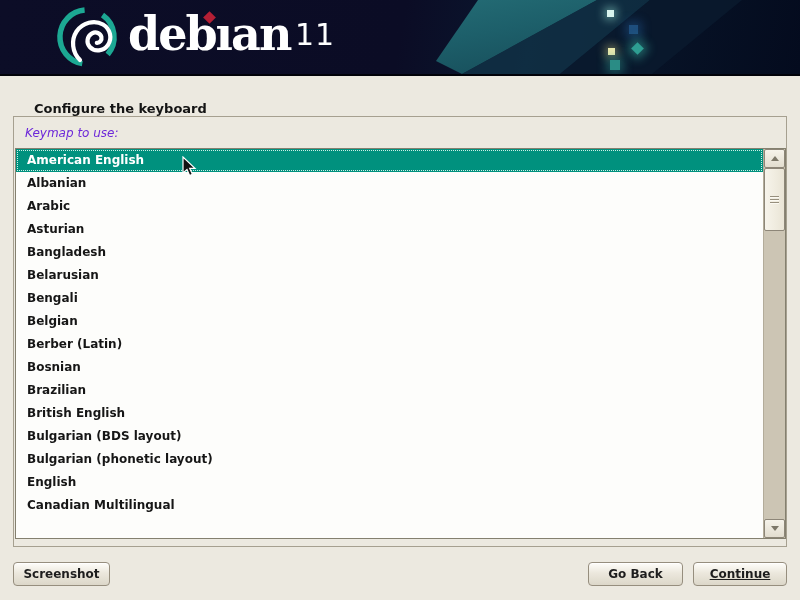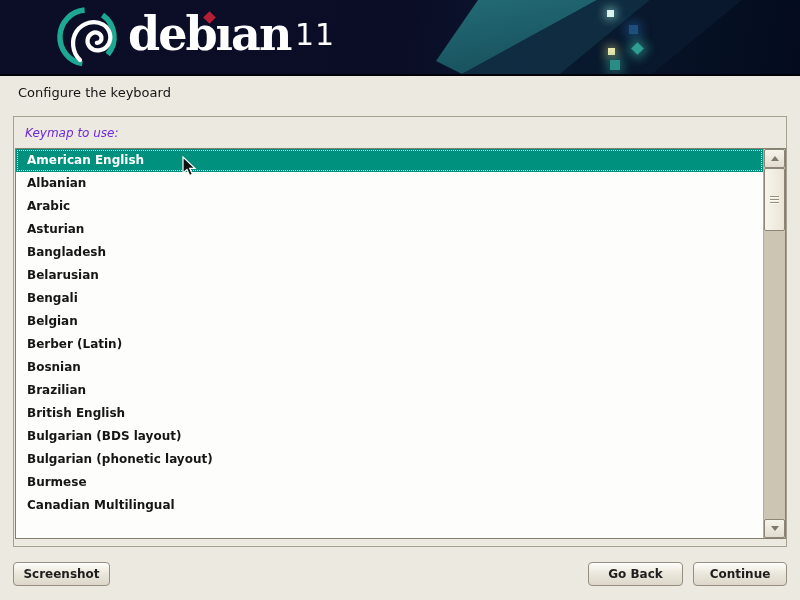--- a/index.html
+++ b/index.html
@@ -43,22 +43,22 @@
   .brand .diamond{
     position:absolute;left:77px;top:4px;width:9px;height:9px;
     background:#b41f35;transform:rotate(45deg);
   }
   .version{
     position:absolute;left:288px;top:20px;color:#ffffff;
     font-size:30px;line-height:30px;font-weight:400;letter-spacing:1px;padding-left:7px;
   }
   
   .page-title{
-    position:absolute;left:18px;top:85px;margin:0;
-    font-size:13px;font-weight:normal;color:#141414;
+    position:absolute;left:18px;top:85px;margin:16px;
+    font-size:13px;font-weight:bold;color:#141414;
   }
   .frame{
     position:absolute;left:13px;top:116px;width:772px;height:429px;
     border:1px solid #a6a090;
   }
   .keymap-label{
     position:absolute;left:11px;top:9px;
     font-size:12px;font-style:italic;color:#6d28d9;
   }
   .listbox{
@@ -101,21 +101,21 @@
   
   .btn{
     position:absolute;top:562px;height:24px;
     background:linear-gradient(#fefdfa,#ece8dd 45%,#dcd7c9);
     border:1px solid #968e7e;border-radius:4px;
     font-family:inherit;font-size:12px;font-weight:bold;color:#1d1d1d;
     box-shadow:inset 0 1px 0 #ffffff;
   }
   .btn-screenshot{left:13px;width:97px;}
   .btn-goback{left:588px;width:95px;}
-  .btn-continue{left:693px;width:94px;}
+  .btn-continue{left:693px;width:94px;text-decoration:underline;}
   .cursor{position:absolute;left:181px;top:156px;pointer-events:none;}
 </style>
 </head>
 <body>
 
 <div class="screen">
 
   <header class="banner">
     <div class="shape shape-a"></div>
     <div class="shape shape-b"></div>
@@ -179,21 +179,21 @@
           <div class="row">
     <span class="row-label">British English</span>
   </div>
           <div class="row">
     <span class="row-label">Bulgarian (BDS layout)</span>
   </div>
           <div class="row">
     <span class="row-label">Bulgarian (phonetic layout)</span>
   </div>
           <div class="row">
-    <span class="row-label">Burmese</span>
+    <span class="row-label">English</span>
   </div>
           <div class="row">
     <span class="row-label">Canadian Multilingual</span>
   </div>
         </div>
 
       <div class="scrollbar">
         <div class="sb-btn">
           <span class="tri-up"></span>
         </div>

